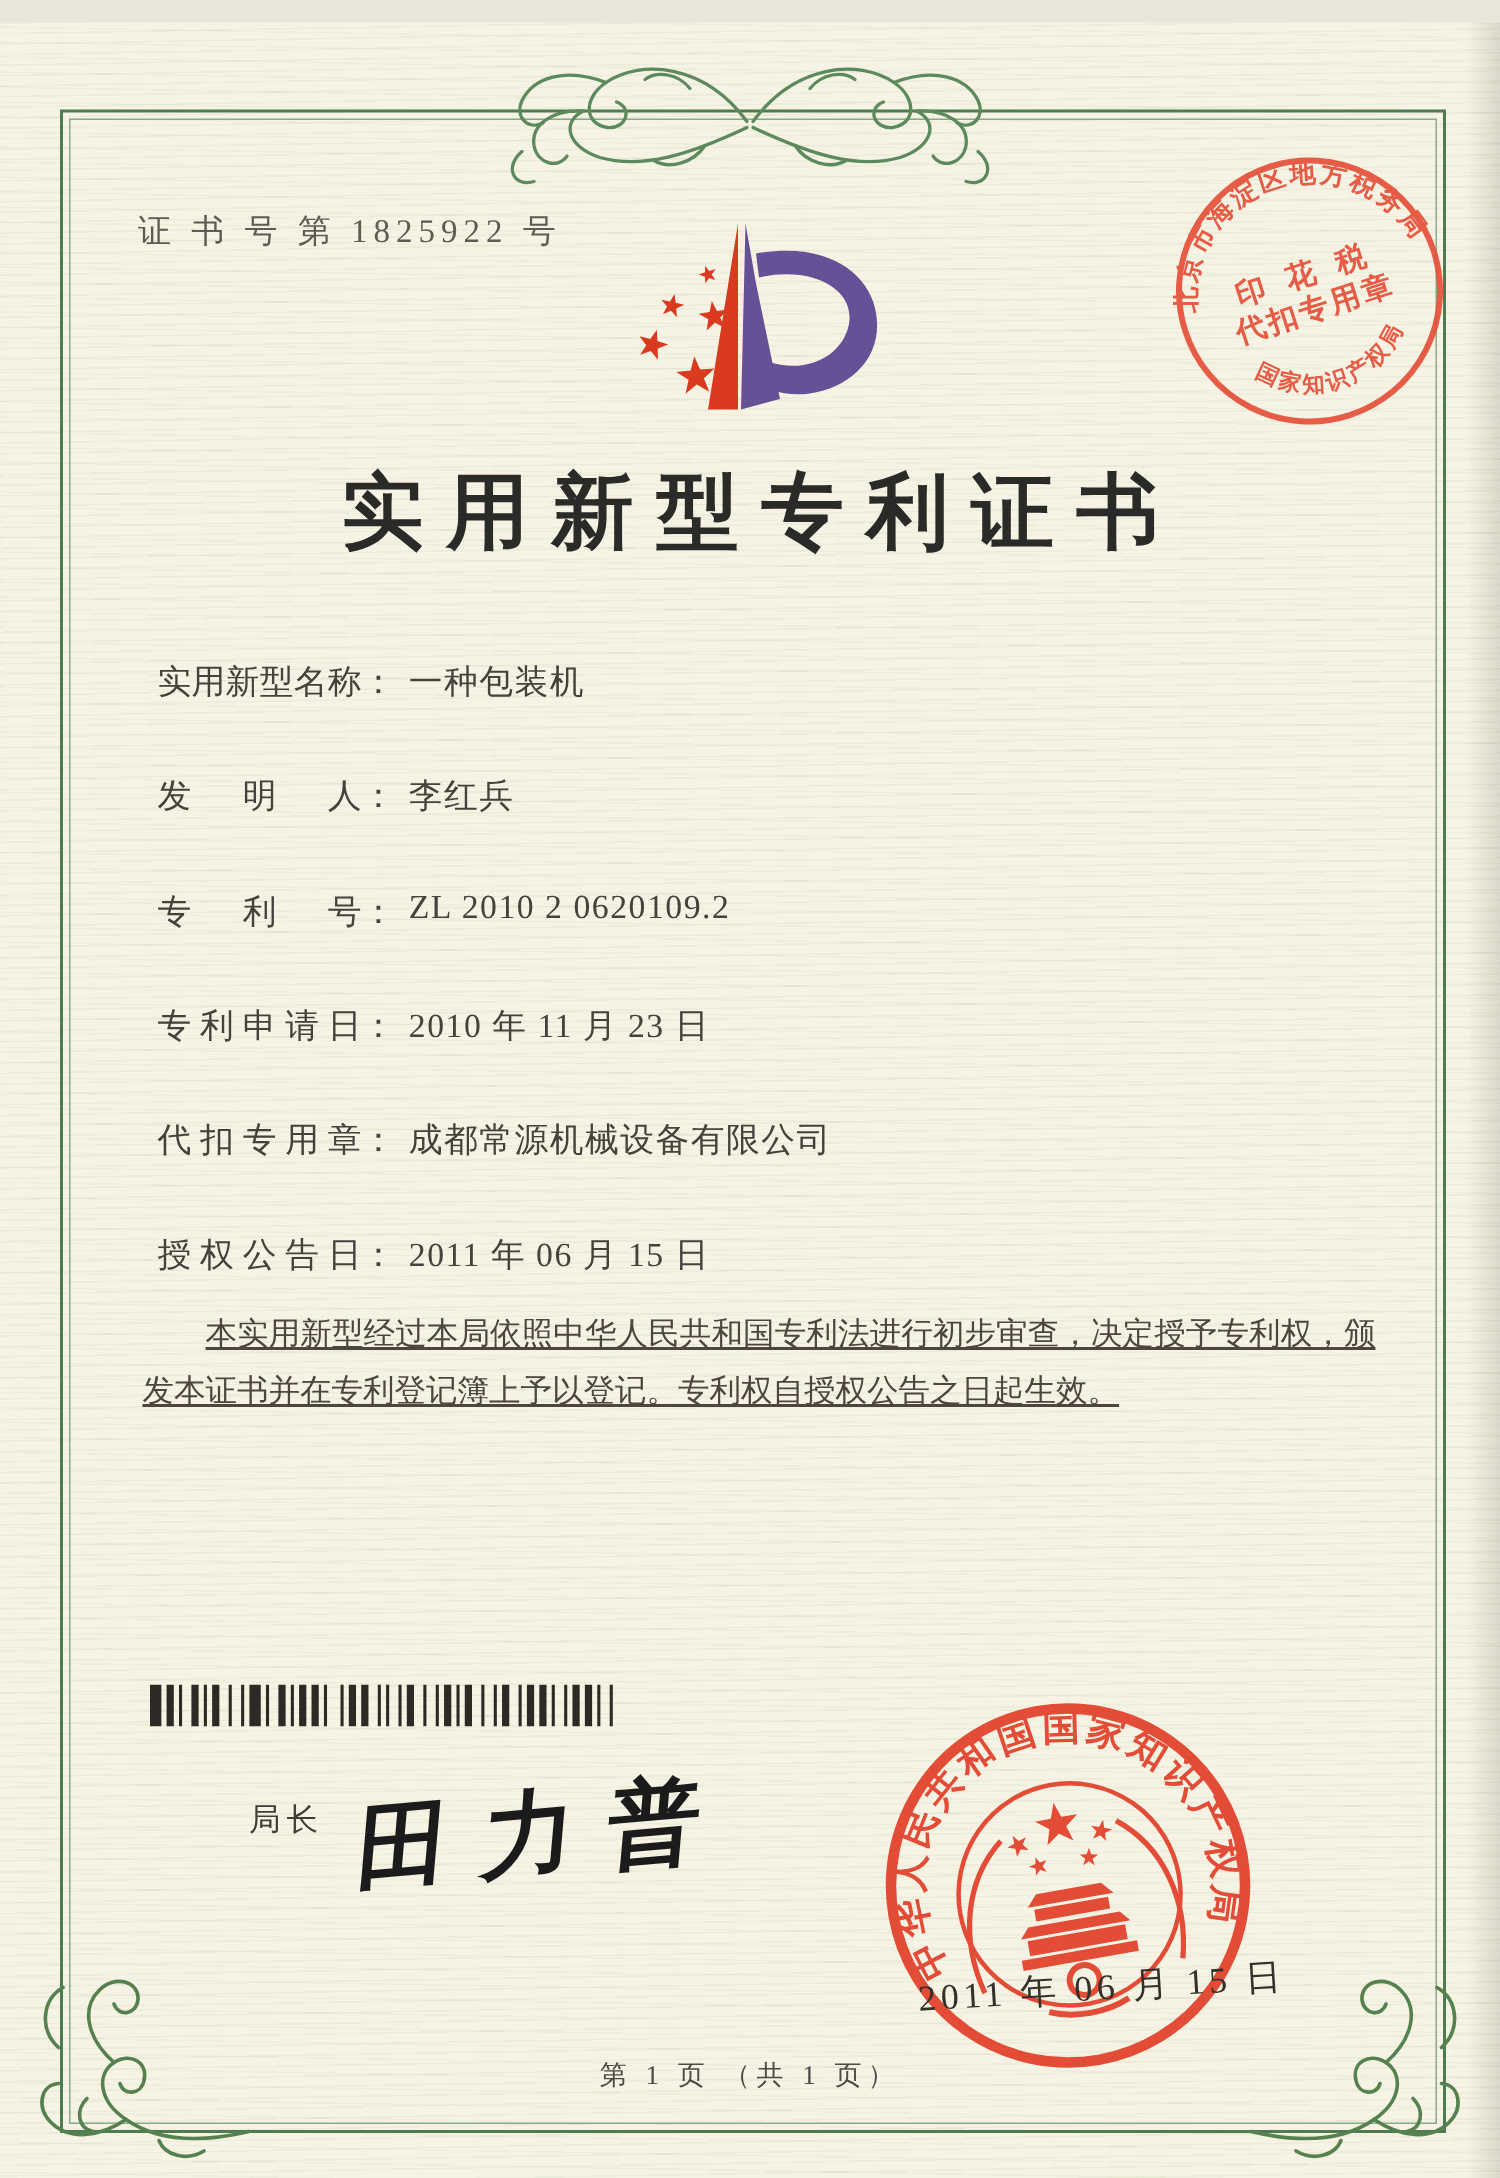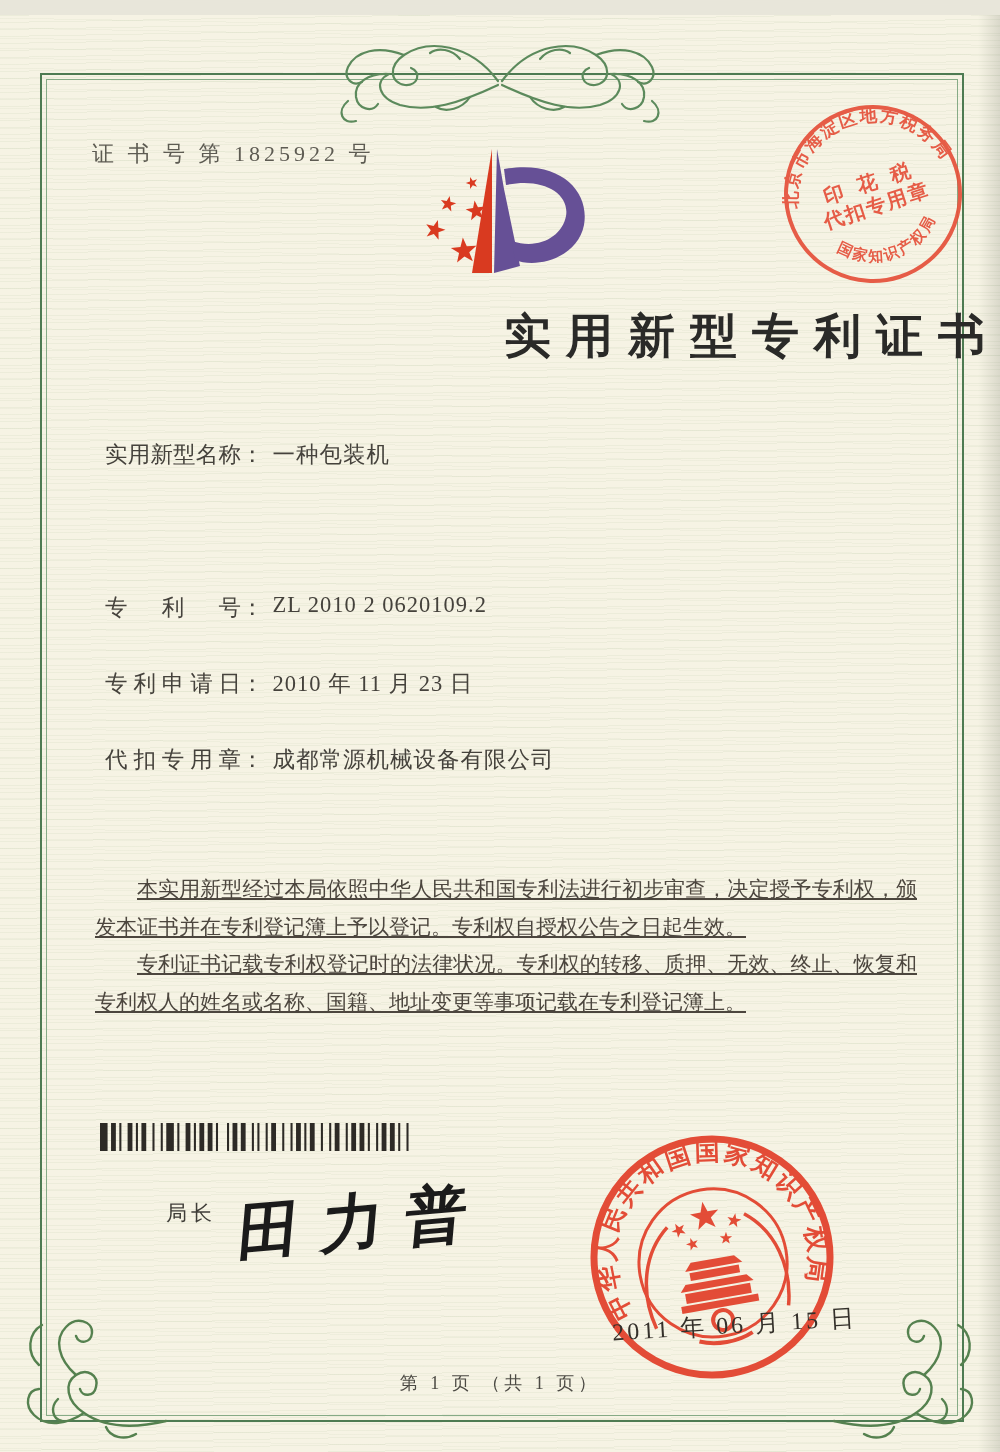--- a/index.html
+++ b/index.html
@@ -32,21 +32,21 @@
     border:1.5px solid #86ab86;
   }
   .cert-no{
     position:absolute;left:92px;top:124px;
     font-size:22px;letter-spacing:4px;color:#5d5b52;
   }
   .logo{position:absolute;left:388px;top:126px;}
   .tax-stamp{position:absolute;left:778px;top:82px;opacity:.92;}
   .title{
     position:absolute;left:0;top:290px;width:100%;
-    text-align:right;font-size:47px;font-weight:bold;
+    text-align:center;font-size:55px;font-weight:bold;
     letter-spacing:15px;color:#2a2a28;text-indent:15px;
   }
   .field-row{
     position:absolute;left:105px;height:32px;white-space:nowrap;
     font-size:22.5px;color:#45423c;
   }
   .field-label{
     display:inline-block;width:136px;
     text-align:justify;text-align-last:justify;
     vertical-align:top;
@@ -169,33 +169,38 @@
         <textPath href="#taxArcBottom" startOffset="50%" text-anchor="middle">国家知识产权局</textPath>
       </text>
     </g>
   </svg>
 
   <div class="title">实用新型专利证书</div>
 
   <div class="field-row" style="top:424px;">
     <span class="field-label">实用新型名称</span><span class="field-colon">：</span><span class="field-value">一种包装机</span>
   </div>
+  <div class="field-row" style="top:500px;">
+    <span class="field-label">发明人</span><span class="field-colon">：</span><span class="field-value">李红兵</span>
+  </div>
   <div class="field-row" style="top:577px;">
     <span class="field-label">专利号</span><span class="field-colon">：</span><span class="field-value">ZL 2010 2 0620109.2</span>
   </div>
   <div class="field-row" style="top:653px;">
     <span class="field-label">专利申请日</span><span class="field-colon">：</span><span class="field-value">2010 年 11 月 23 日</span>
   </div>
   <div class="field-row" style="top:729px;">
     <span class="field-label">代扣专用章</span><span class="field-colon">：</span><span class="field-value">成都常源机械设备有限公司</span>
   </div>
+  <div class="field-row" style="top:806px;">
+    <span class="field-label">授权公告日</span><span class="field-colon">：</span><span class="field-value">2011 年 06 月 15 日</span>
+  </div>
 
   <div class="body-text">
     <p>本实用新型经过本局依照中华人民共和国专利法进行初步审查，决定授予专利权，颁发本证书并在专利登记簿上予以登记。专利权自授权公告之日起生效。</p>
-    <p>专利证书记载专利权登记时的法律状况。专利权的转移、质押、无效、终止、恢复和专利权人的姓名或名称、国籍、地址变更等事项记载在专利登记簿上。</p>
   </div>
 
   <svg class="barcode" id="barcode-svg" width="312" height="28" viewBox="0 0 312 28">
       <rect x="0.00" y="0" width="7.58" height="28" fill="#2d2a26"></rect>
       <rect x="11.04" y="0" width="4.82" height="28" fill="#2d2a26"></rect>
       <rect x="19.33" y="0" width="2.06" height="28" fill="#2d2a26"></rect>
       <rect x="27.61" y="0" width="4.82" height="28" fill="#2d2a26"></rect>
       <rect x="35.89" y="0" width="2.06" height="28" fill="#2d2a26"></rect>
       <rect x="41.42" y="0" width="4.82" height="28" fill="#2d2a26"></rect>
       <rect x="52.46" y="0" width="2.06" height="28" fill="#2d2a26"></rect>

